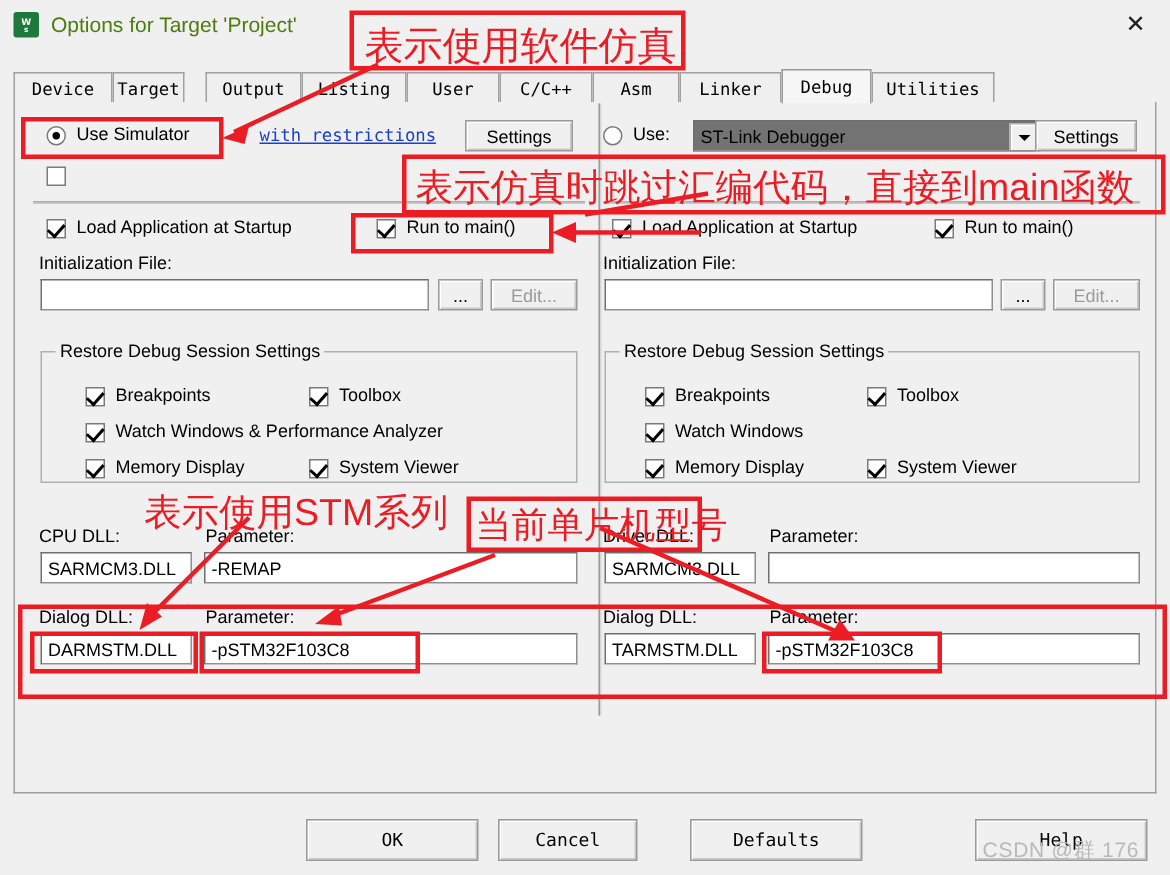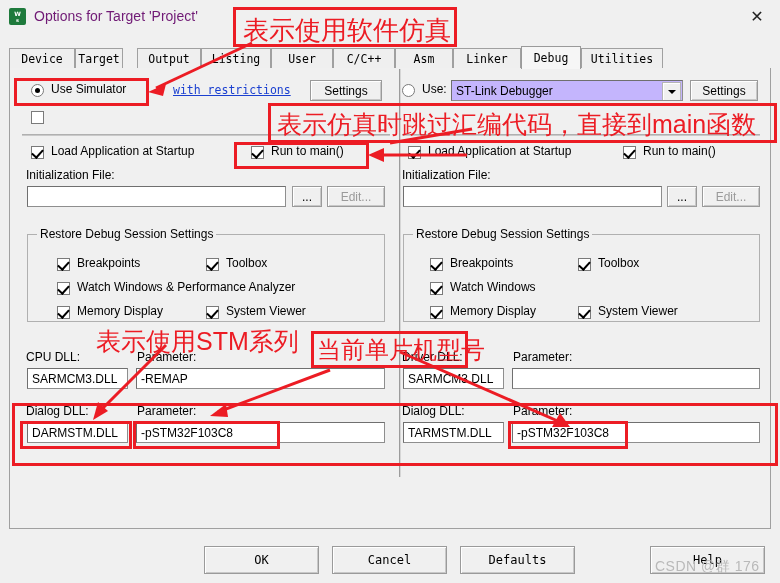--- a/index.html
+++ b/index.html
@@ -18,21 +18,21 @@
     background:#f0f0f0;
   }
   .title-icon{
     position:absolute;left:9px;top:8px;width:17px;height:17px;
     background:#1e7a3c;border-radius:2px;
     display:flex;align-items:center;justify-content:center;
     color:#fff;font-size:10px;font-weight:bold;line-height:1;
   }
   .title-text{
     position:absolute;left:34px;top:8px;
-    font-size:14px;color:#701a75;white-space:nowrap;
+    font-size:14px;color:#4d7c0f;white-space:nowrap;
   }
   .title-close{
     position:absolute;right:0;top:0;width:46px;height:32px;
     display:flex;align-items:center;justify-content:center;
     font-size:16px;color:#222;cursor:default;
   }
 
   
   .tabstrip{
     position:absolute;left:9px;top:46px;width:762px;height:22px;
@@ -96,24 +96,24 @@
     box-shadow:inset 1px 1px 0 #fff, inset -1px -1px 0 #c8c8c8;
     box-sizing:border-box;
     display:flex;align-items:center;justify-content:center;
     font-size:12px;color:#000;white-space:nowrap;
   }
   .btn.mono{font-family:"DejaVu Sans Mono", monospace;font-size:12px;}
   .btn.dis{color:#9a9a9a;}
 
   
   .combo{
-    position:absolute;height:21px;background:#c4b5fd;
+    position:absolute;height:21px;background:#737373;
     border:1px solid #8e8e8e;border-top-color:#6f6f6f;border-left-color:#6f6f6f;
     box-sizing:border-box;display:flex;align-items:center;
-    padding-left:4px;font-size:12px;white-space:nowrap;overflow:hidden;
+    padding-left:4px;font-size:12px;white-space:nowrap;overflow:hidden;margin-left:11px;
   }
   .combo .arrowbox{
     position:absolute;right:1px;top:1px;width:17px;height:17px;
     background:#f0f0f0;border:1px solid #b4b4b4;
     box-shadow:inset 1px 1px 0 #fff;
     display:flex;align-items:center;justify-content:center;
   }
   .caret{
     width:0;height:0;border-left:4px solid transparent;border-right:4px solid transparent;
     border-top:4px solid #000;
@@ -274,21 +274,21 @@
     <div class="tin" style="left:502px;top:300px;width:248px;"></div>
 
     <div class="lbl" style="left:392px;top:336px;">Dialog DLL:</div>
     <div class="lbl" style="left:503px;top:336px;">Parameter:</div>
     <div class="tin" style="left:393px;top:354px;width:101px;">TARMSTM.DLL</div>
     <div class="tin" style="left:502px;top:354px;width:248px;">-pSTM32F103C8</div>
 
   </div>
 
   <div class="btn mono" style="left:204px;top:546px;width:115px;height:28px;">OK</div>
-  <div class="btn mono" style="left:332px;top:546px;width:115px;height:28px;">Cancel</div>
+  <div class="btn mono" style="left:332px;top:546px;width:93px;height:28px;">Cancel</div>
   <div class="btn mono" style="left:650px;top:546px;width:115px;height:28px;">Help</div>
   <div class="btn mono" style="left:460px;top:546px;width:115px;height:28px;">Defaults</div>
 
   <div class="wm" style="left:655px;top:558px;">CSDN @群 176</div>
 
   <div class="annot-layer">
     <svg width="780" height="583" viewBox="0 0 780 583" aria-hidden="true">
 
       <line x1="252" y1="43" x2="156" y2="88" stroke="#ec1c24" stroke-width="3"></line>
       <polygon points="148,92 166,84 163,96" fill="#ec1c24"></polygon>

